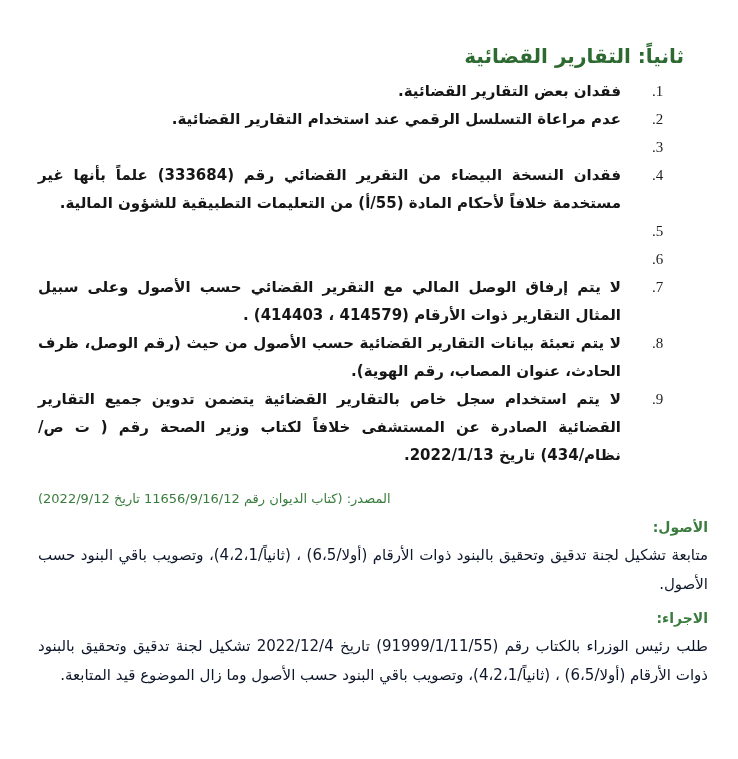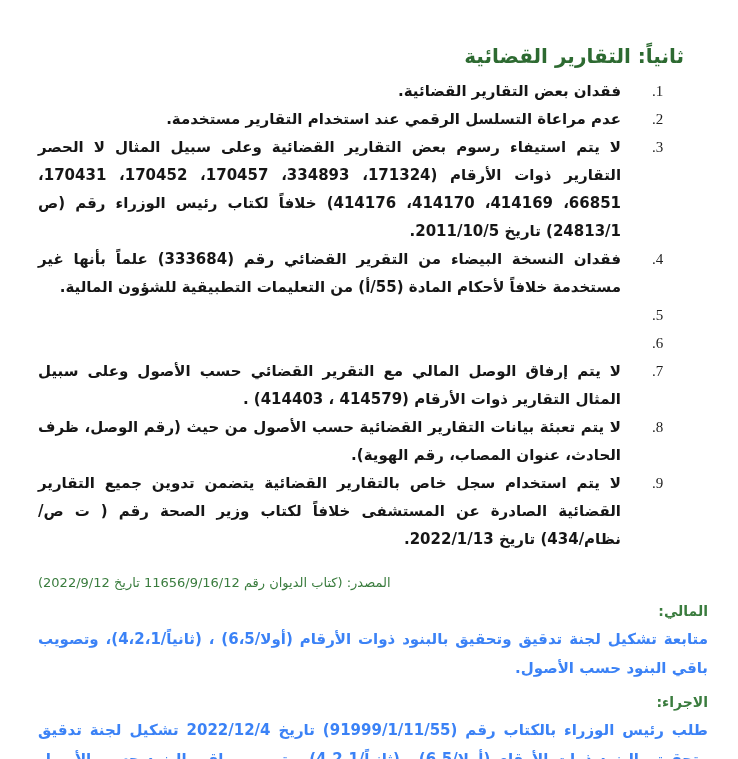--- a/index.html
+++ b/index.html
@@ -58,46 +58,45 @@
   .sub-heading {
     color:var(--source_green, #3a7c3e);
     font-weight:bold;
     font-size:14px;
     text-align:right;
     margin:10px 0 0 0;
     line-height:18px;
   }
   .para {
     font-size:15px;
-    font-weight:bold;
+    font-weight:normal;
     line-height:29px;
     text-align:justify;
-    color:#3b82f6;
+    color:#0f172a;
     margin:5px 0 0 0;
   }
 </style>
 </head>
 <body>
 
 <div class="page">
 
   <div class="section-title">ثانياً: التقارير القضائية</div>
 
   <div class="findings">
     <div class="finding">
       <span class="num">1.</span>
       <span class="text">فقدان بعض التقارير القضائية.</span>
     </div>
     <div class="finding">
       <span class="num">2.</span>
-      <span class="text">عدم مراعاة التسلسل الرقمي عند استخدام التقارير مستخدمة.</span>
+      <span class="text">عدم مراعاة التسلسل الرقمي عند استخدام التقارير القضائية.</span>
     </div>
     <div class="finding">
       <span class="num">3.</span>
-      <span class="text">لا يتم استيفاء رسوم بعض التقارير القضائية وعلى سبيل المثال لا الحصر التقارير ذوات الأرقام (171324، 334893، 170457، 170452، 170431، 66851، 414169، 414170، 414176) خلافاً لكتاب رئيس الوزراء رقم (ص 24813/1) تاريخ 2011/10/5.</span>
     </div>
     <div class="finding">
       <span class="num">4.</span>
       <span class="text">فقدان النسخة البيضاء من التقرير القضائي رقم (333684) علماً بأنها غير مستخدمة خلافاً لأحكام المادة (55/أ) من التعليمات التطبيقية للشؤون المالية.</span>
     </div>
     <div class="finding">
       <span class="num">5.</span>
     </div>
     <div class="finding">
       <span class="num">6.</span>
@@ -111,19 +110,19 @@
       <span class="text">لا يتم تعبئة بيانات التقارير القضائية حسب الأصول من حيث (رقم الوصل، ظرف الحادث، عنوان المصاب، رقم الهوية).</span>
     </div>
     <div class="finding">
       <span class="num">9.</span>
       <span class="text">لا يتم استخدام سجل خاص بالتقارير القضائية يتضمن تدوين جميع التقارير القضائية الصادرة عن المستشفى خلافاً لكتاب وزير الصحة رقم ( ت ص/نظام/434) تاريخ 2022/1/13.</span>
     </div>
   </div>
 
   <div class="source-line">المصدر: (كتاب الديوان رقم 11656/9/16/12 تاريخ 2022/9/12)</div>
 
-  <div class="sub-heading">المالي:</div>
+  <div class="sub-heading">الأصول:</div>
   <div class="para">متابعة تشكيل لجنة تدقيق وتحقيق بالبنود ذوات الأرقام (أولا/⁦6،5⁩) ، (ثانياً/⁦4،2،1⁩)، وتصويب باقي البنود حسب الأصول.</div>
 
   <div class="sub-heading">الاجراء:</div>
   <div class="para">طلب رئيس الوزراء بالكتاب رقم (91999/1/11/55) تاريخ 2022/12/4 تشكيل لجنة تدقيق وتحقيق بالبنود ذوات الأرقام (أولا/⁦6،5⁩) ، (ثانياً/⁦4،2،1⁩)، وتصويب باقي البنود حسب الأصول وما زال الموضوع قيد المتابعة.</div>
 
 </div>
 
 </body></html>

